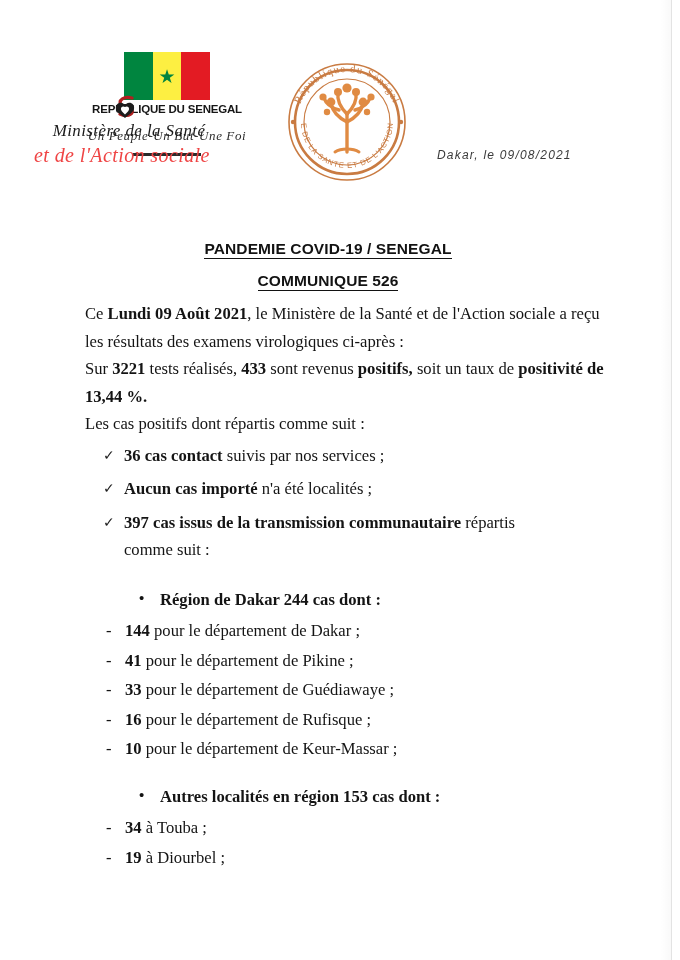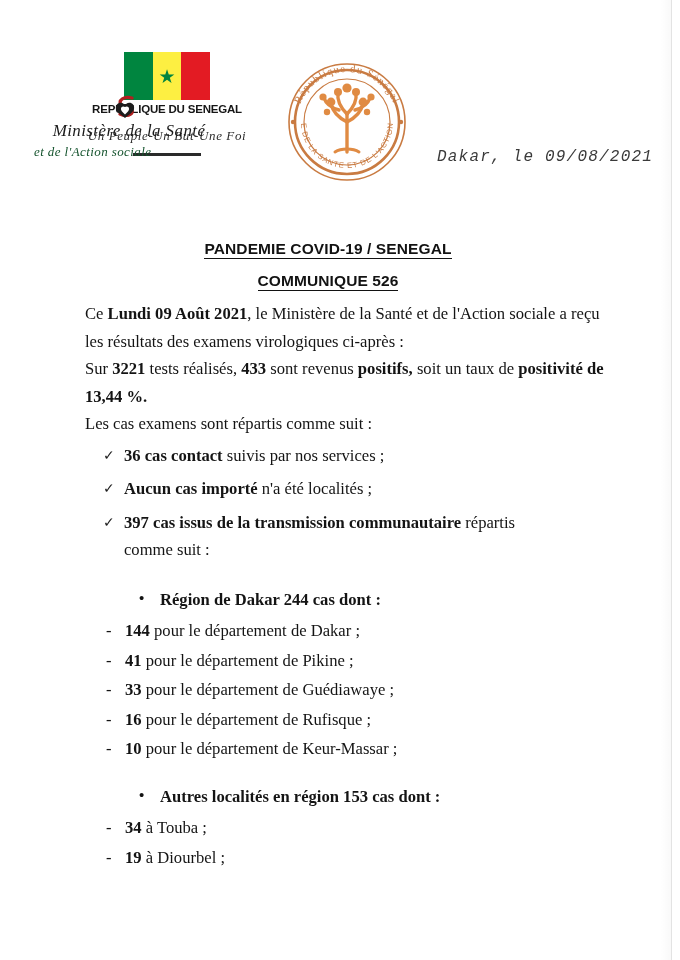--- a/index.html
+++ b/index.html
@@ -128,45 +128,45 @@
     font-family: "Liberation Serif", serif;
     font-style: italic;
     font-size: 17px;
     color: #1b1b1b;
     letter-spacing: 0.4px;
     white-space: nowrap;
   }
   .lh-ministry-l2 {
     font-family: "Liberation Serif", serif;
     font-style: italic;
-    font-size: 13px;
-    color: #14532d;
+    font-size: 20px;
+    color: #ef4444;
     letter-spacing: 0.4px;
     margin-top: 3px;
     padding-left: 34px;
     white-space: nowrap;
   }
 
   
   .seal {
     position: absolute;
     left: 277px;
     top: 52px;
     width: 140px;
     height: 140px;
   }
 
   
   .date-line {
     position: absolute;
     left: 437px;
     top: 148px;
-    font-family: Liberation Mono, monospace;
+    font-family: Liberation Sans, sans-serif;
     font-style: italic;
-    font-size: 16px;
+    font-size: 12px;
     color: #3a3a3a;
     letter-spacing: 1.2px;
     white-space: nowrap;
   }
 
   
   .title-block {
     position: absolute;
     left: 0;
     top: 240px;
@@ -351,21 +351,21 @@
       <span>COMMUNIQUE 526</span>
     </div>
   </div>
 
   <div class="body-block">
 
     <p class="para"><span>Ce </span><b>Lundi 09 Août 2021</b><span>, le Ministère de la Santé et de l'Action sociale a reçu les résultats des examens virologiques ci-après :</span></p>
 
     <p class="para"><span>Sur </span><b>3221</b><span> tests réalisés, </span><b>433</b><span> sont revenus </span><b>positifs,</b><span> soit un taux de </span><b>positivité de 13,44 %.</b></p>
 
-    <p class="para">Les cas examens sont répartis comme suit :</p>
+    <p class="para">Les cas positifs dont répartis comme suit :</p>
 
     <ul class="check-list">
       <li class="check-item">
         <span class="check-glyph">✓</span>
         <span class="check-text"><b>36 cas contact</b><span> suivis par nos services ;</span></span>
       </li>
       <li class="check-item">
         <span class="check-glyph">✓</span>
         <span class="check-text"><b>Aucun cas importé</b><span> n'a été localités ;</span></span>
       </li>

